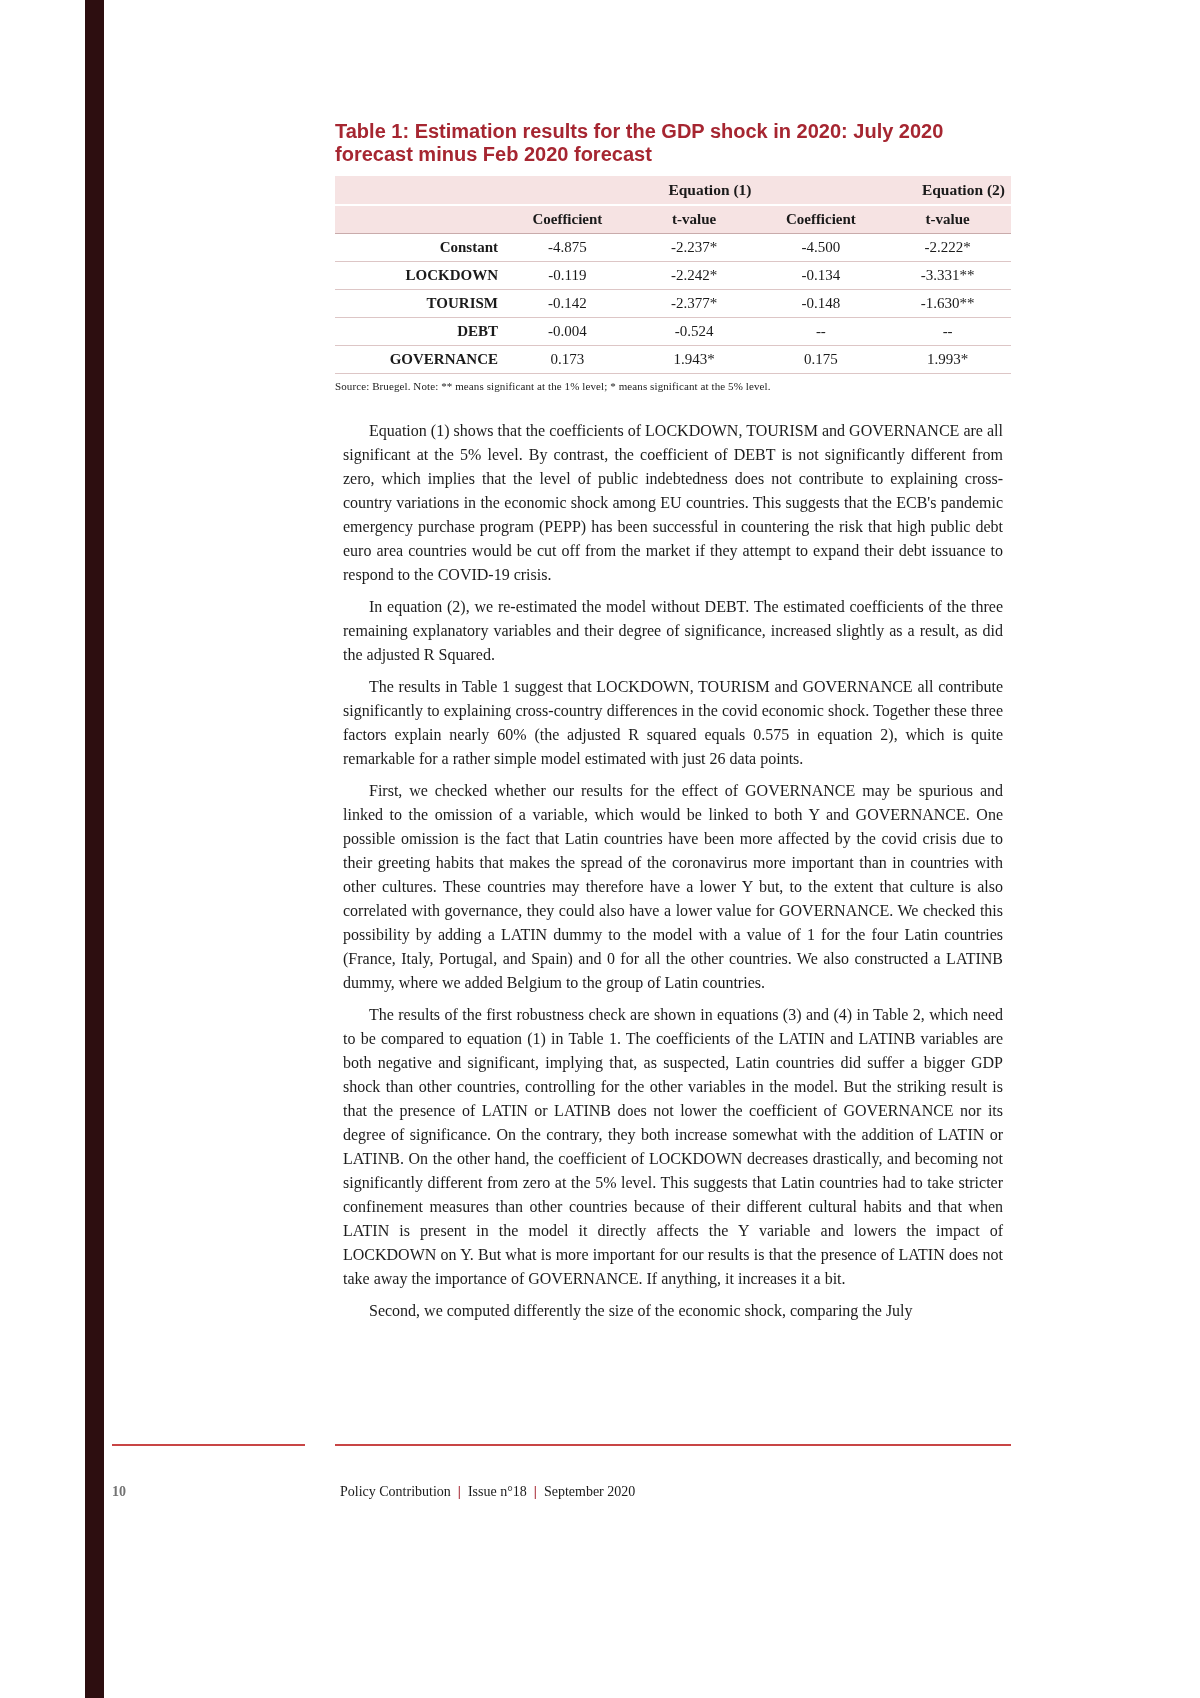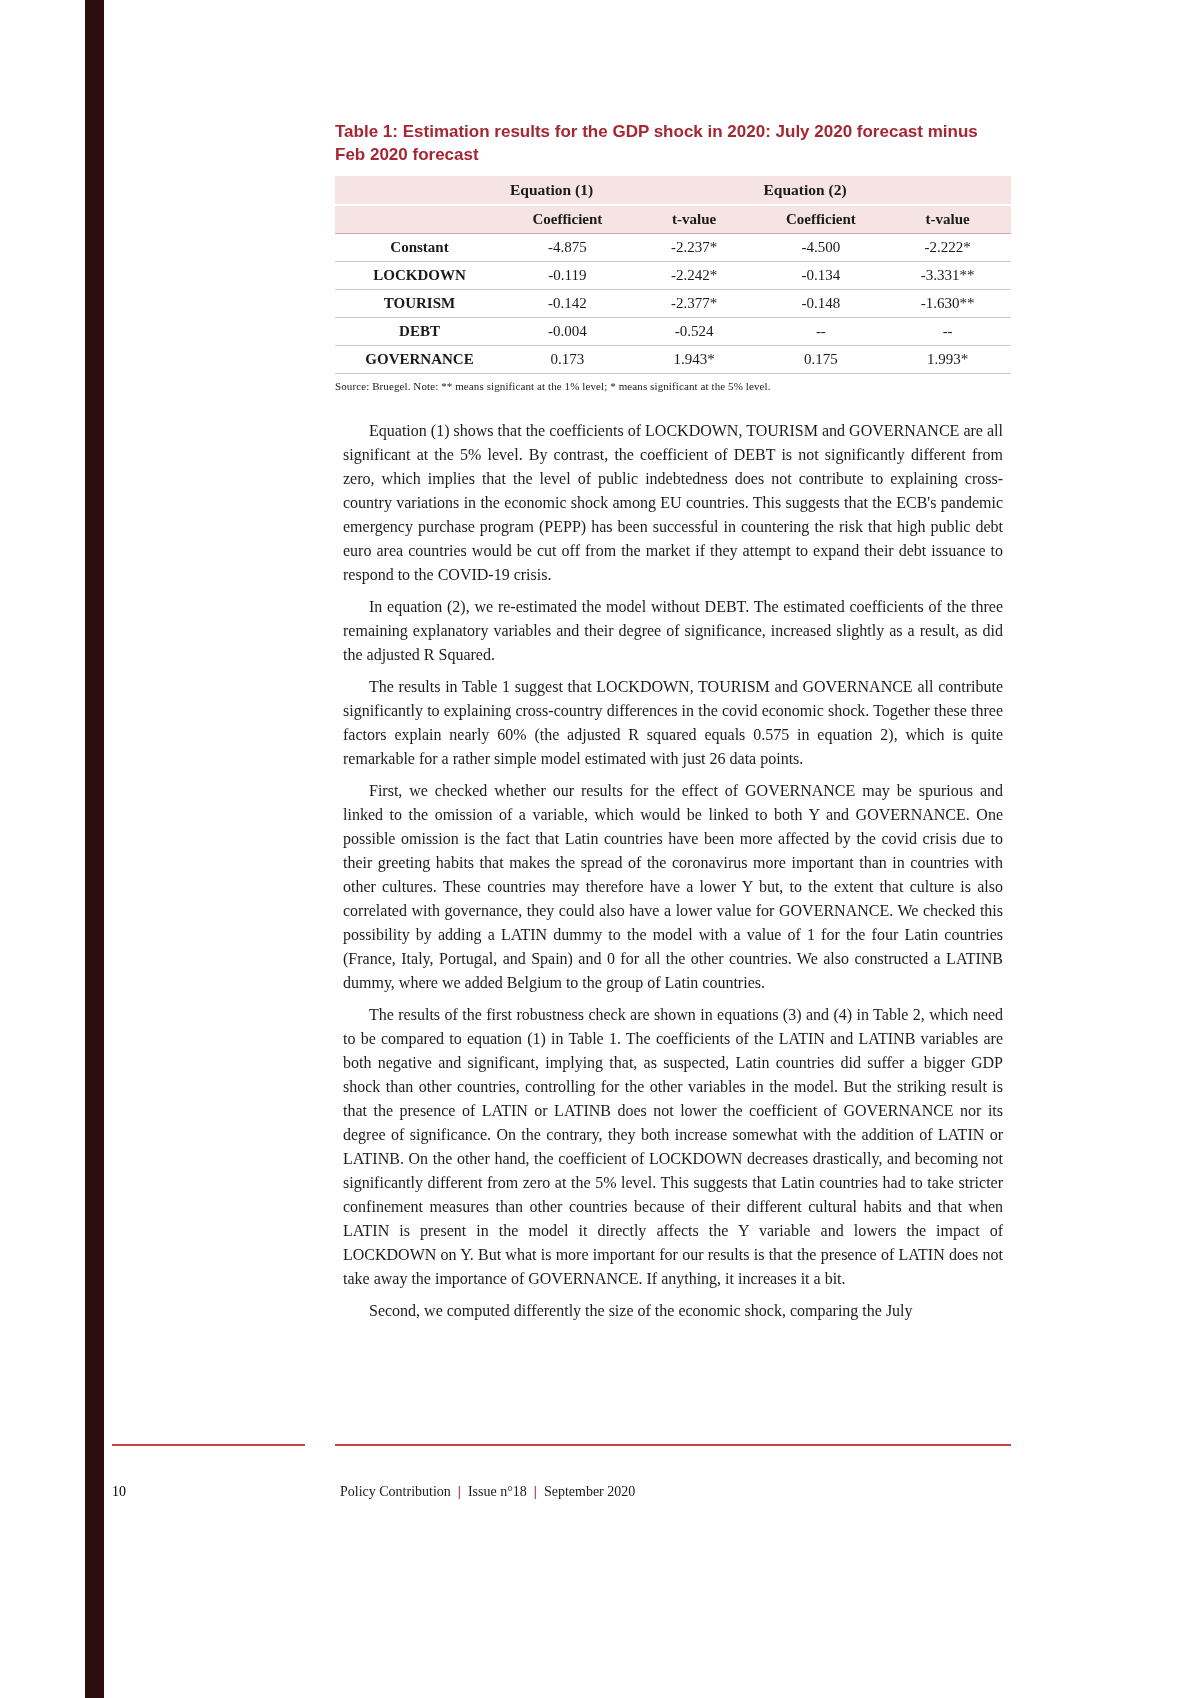--- a/index.html
+++ b/index.html
@@ -23,59 +23,59 @@
   }
   .content {
     position: absolute;
     left: 335px;
     top: 120px;
     width: 676px;
   }
   .table-title {
     font-family: "Liberation Sans", sans-serif;
     font-weight: bold;
-    font-size: 17px;
+    font-size: 20px;
     line-height: 23px;
     color: #a62631;
     margin-bottom: 10px;
     width: 660px;
   }
   table.results {
     width: 100%;
     border-collapse: collapse;
     font-size: 15px;
     color: #1a1a1a;
   }
   table.results th, table.results td {
     padding: 5px 6px;
     vertical-align: middle;
   }
   .col-label { width: 25%; }
   .col-num { width: 18.75%; }
   .group-row th {
     background: #f6e3e3;
     font-weight: bold;
-    text-align: left;
+    text-align: right;
     font-size: 15.5px;
     border-bottom: 2px solid #ffffff;
     margin-top: 7px;
   }
   .colhead-row th {
     background: #f6e3e3;
     font-weight: bold;
     text-align: center;
     border-bottom: 1px solid #c9abab;
   }
   tbody td {
     border-bottom: 1px solid #ddc6c6;
     text-align: center;
     background: #ffffff;
   }
   td.row-label {
-    text-align: center;
+    text-align: right;
     font-weight: bold;
     padding-left: 8px;
   }
   tr.adj-row td {
     border-bottom: 2px solid #8d7070;
   }
   .source-note {
     font-size: 11px;
     line-height: 14px;
     color: #222222;
@@ -99,22 +99,22 @@
     background: #c84545;
     top: 1444px;
   }
   .rule-left { left: 112px; width: 193px; }
   .rule-right { left: 335px; width: 676px; }
   .page-number {
     position: absolute;
     left: 112px;
     top: 1484px;
     font-size: 14px;
-    font-weight: normal;
-    color: #000000;
+    font-weight: bold;
+    color: #737373;
   }
   .footer-text {
     position: absolute;
     left: 340px;
     top: 1484px;
     font-size: 14px;
     color: #1a1a1a;
   }
   .footer-text .sep {
     color: #a62631;

